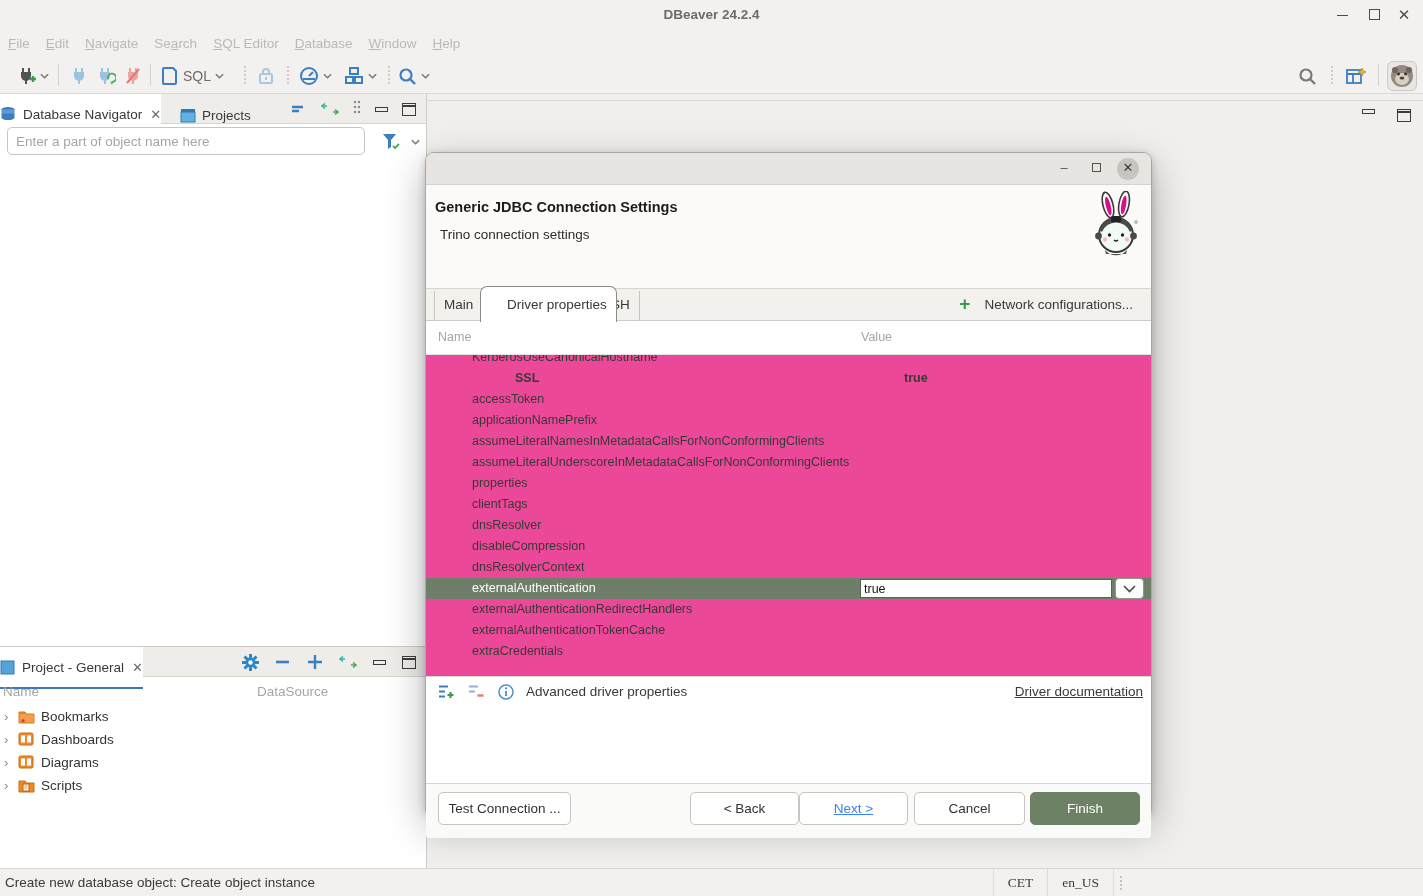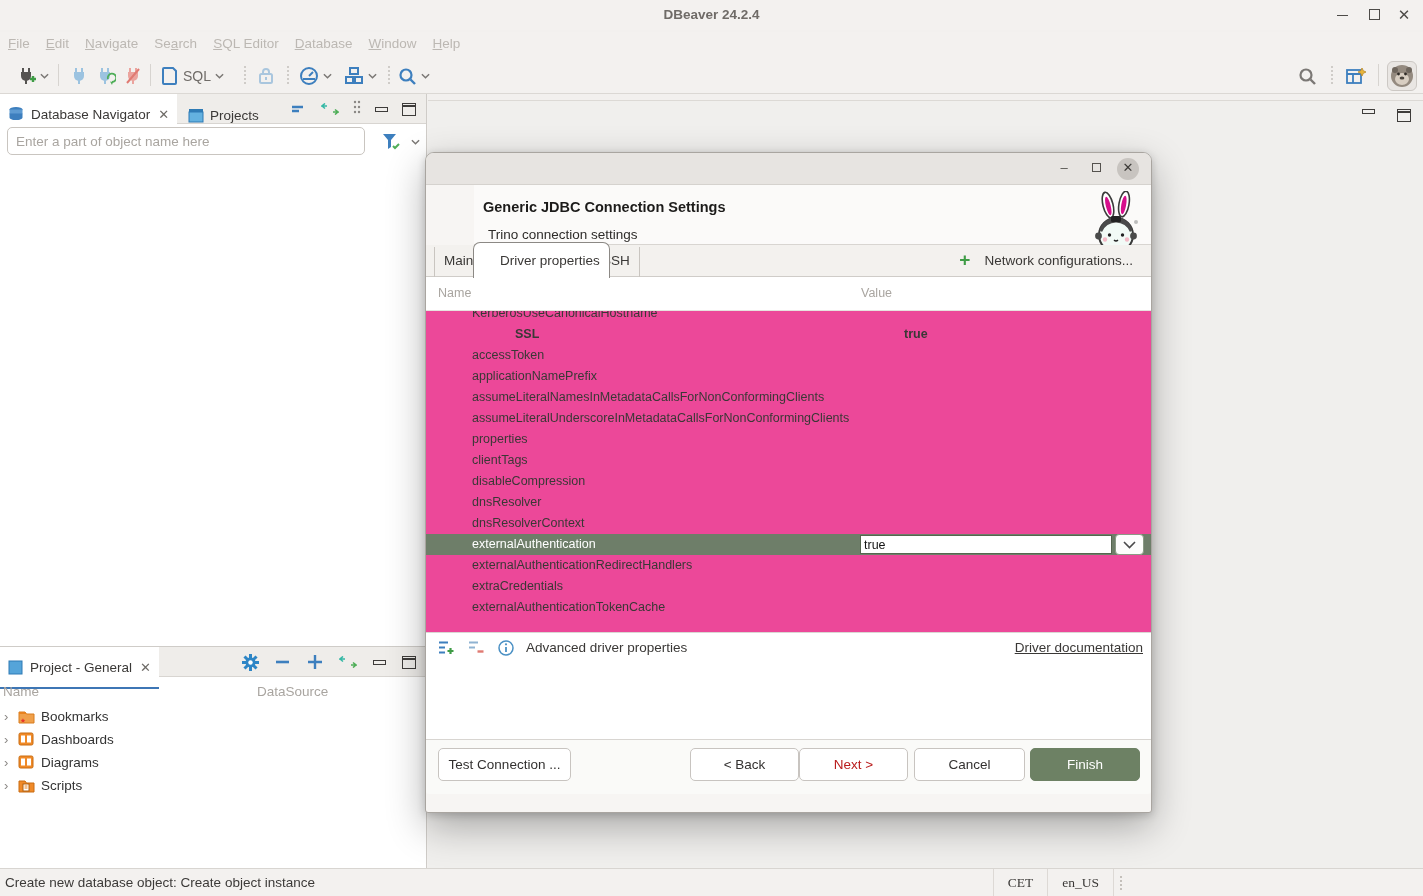--- a/index.html
+++ b/index.html
@@ -37,21 +37,21 @@
   .editor-area { position:absolute; left:428px; top:6px; right:0; bottom:0; background:#f0efed;
     border-top:1px solid #dcd9d5; }
   .editor-minmax { position:absolute; right:12px; top:8px; display:flex; gap:22px; }
   .mini-dash { width:13px; height:5px; border:1.5px solid #3e3c3a; }
   .mini-box2 { width:14px; height:13px; border:1.5px solid #3e3c3a; }
   .mini-box2:before { content:""; display:block; height:2px; background:#3e3c3a; margin-top:1px; }
 
   .left-top { position:absolute; left:0; top:0; width:427px; height:552px; background:#fff;
     border-right:1px solid #cfccc8; }
   .tabbar { position:relative; height:30px; background:#efedea; border-bottom:1px solid #d8d5d1; }
-  .ptab { position:absolute; top:0; height:42px; display:flex; align-items:center; padding:0 8px;
+  .ptab { position:absolute; top:0; height:42px; display:flex; align-items:center; padding:0 0;
     font-size:13.5px; color:#3a3836; }
   .ptab.active { background:#fff; border-bottom:2px solid #3d76b5; }
   .ptab .closex { margin-left:8px; color:#6d6a66; font-size:13px; }
   .panel-icons { position:absolute; top:0; right:0; height:30px; display:flex; align-items:center; gap:14px; padding-right:10px; }
   .filter-row { position:relative; height:34px; background:#fff; }
   .filter-input { position:absolute; left:7px; top:3px; width:358px; height:28px; border:1px solid #c9c5c0;
     border-radius:5px; font-size:13.5px; color:#3a3836; padding:0 8px; background:#fff;
     font-family:"Liberation Sans", sans-serif; }
   .filter-input::placeholder { color:#a9a5a0; }
   .filter-icons { position:absolute; right:6px; top:8px; display:flex; align-items:center; gap:6px; }
@@ -82,21 +82,21 @@
   .dlg-titlebar { position:relative; height:32px; background:#e7e4e1; border-radius:8px 8px 0 0;
     border-bottom:1px solid #d5d2ce; }
   .dlg-title { position:absolute; left:0; right:0; top:8px; text-align:center; font-size:13.5px;
     color:#8b8782; font-weight:bold; }
   .dlg-btn { position:absolute; top:5px; width:22px; height:22px; border-radius:50%; text-align:center;
     line-height:20px; font-size:13px; color:#55524e; }
   .dlg-btn.min { right:76px; } .dlg-btn.max { right:44px; }
   .dlg-btn.close { right:12px; background:#c8c4c0; color:#3d3b38; }
   .dlg-btn .sq { display:inline-block; width:9px; height:9px; border:1.5px solid #55524e; margin-top:5px; }
 
-  .dlg-header { position:relative; height:60px; background:#fbfaf9; border-bottom:1px solid #d8d5d1;margin-left:48px; }
+  .dlg-header { position:relative; height:104px; background:#fbfaf9; border-bottom:1px solid #d8d5d1; }
   .dlg-heading { position:absolute; left:9px; top:14px; font-size:14.5px; font-weight:bold; color:#1c1b1a; }
   .dlg-subheading { position:absolute; left:14px; top:42px; font-size:13.5px; color:#2e2c2a; }
   .mascot { position:absolute; right:10px; top:6px; }
 
   .dlg-tabbar { position:relative; height:32px; background:#f3f1ee; border-bottom:1px solid #cfccc8; }
   .dtab { position:absolute; top:2px; height:30px; line-height:28px; padding:0 9px; font-size:13.5px;
     color:#3a3836; border-right:1px solid #c9c5c0; }
   .dtab.first { border-left:1px solid #c9c5c0; }
   .dtab.active { background:#fff; border:1px solid #8c8985; border-bottom:none; border-radius:7px 7px 0 0;
     top:-3px; height:36px; line-height:36px; z-index:2; }
@@ -125,21 +125,21 @@
   .adv-label { margin-left:12px; font-size:13.5px; color:#3a3836; }
   .doc-link { position:absolute; right:8px; font-size:13.5px; color:#3a3836; text-decoration:underline; }
 
   .dlg-fill { height:77px; background:#fff; }
 
   .dlg-buttons { position:relative; height:55px; background:#fafaf8; border-top:1px solid #d8d5d1;
     border-radius:0 0 3px 3px; }
   .btn { position:absolute; top:8px; height:33px; background:#fff; border:1px solid #c8c4c0;
     border-radius:5px; font-size:13.5px; color:#333130; text-align:center;
     font-family:"Liberation Sans", sans-serif; line-height:31px; }
-  .btn.disabled { color:#b91c1c; }
+  .btn.disabled { color:#3b82f6;text-decoration:underline; }
   .btn.primary { background:#6d8164; border-color:#6d8164; color:#fff; }
 
   svg { display:block; }
 </style>
 </head>
 <body>
 
 <div id="app">
 
   <div class="titlebar">
@@ -468,21 +468,21 @@
         </svg>
       </div>
     </div>
 
     <div class="dlg-tabbar" id="dlg-tabs">
       <div class="netcfg">
         <span class="plus">+</span>
         <span>Network configurations...</span>
       </div>
     <div class="dtab first" style="left: 8px;">Main</div>
-        <div class="dtab active" style="left: 47px; padding-left: 26px;">Driver properties</div>
+        <div class="dtab active" style="left: 54px; padding-left: 26px;">Driver properties</div>
         <div class="dtab" style="left: 167px;">SSH</div>
       </div>
 
     <div class="dlg-colhdr">
       <span style="left:12px">Name</span>
       <span style="left:435px">Value</span>
     </div>
 
     <div class="prop-table">
       <div class="prop-rows" id="prop-rows">
@@ -505,45 +505,45 @@
           <div class="prop-row">
             <span class="prop-name">assumeLiteralUnderscoreInMetadataCallsForNonConformingClients</span>
           </div>
           <div class="prop-row">
             <span class="prop-name">properties</span>
           </div>
           <div class="prop-row">
             <span class="prop-name">clientTags</span>
           </div>
           <div class="prop-row">
+            <span class="prop-name">dnsResolver</span>
+          </div>
+          <div class="prop-row">
             <span class="prop-name">disableCompression</span>
-          </div>
-          <div class="prop-row">
-            <span class="prop-name">dnsResolver</span>
           </div>
           <div class="prop-row">
             <span class="prop-name">dnsResolverContext</span>
           </div>
           <div class="prop-row selected">
             <span class="prop-name">externalAuthentication</span>
             <input class="prop-edit" value="true" style="">
             <div class="prop-drop">
               <svg width="13" height="8" viewBox="0 0 13 8">
                 <path d="M1 1l5.5 5.5L12 1" fill="none" stroke="#4a4a4a" stroke-width="1.6"></path>
               </svg>
             </div>
           </div>
           <div class="prop-row">
             <span class="prop-name">externalAuthenticationRedirectHandlers</span>
           </div>
           <div class="prop-row">
+            <span class="prop-name">externalAuthenticationTokenCache</span>
+          </div>
+          <div class="prop-row">
             <span class="prop-name">extraCredentials</span>
-          </div>
-          <div class="prop-row">
-            <span class="prop-name">externalAuthenticationTokenCache</span>
           </div>
         </div>
     </div>
 
     <div class="prop-toolbar">
       <svg class="ico" width="18" height="15" viewBox="0 0 18 15">
         <path d="M1 2.5h9M1 7.5h6M1 12.5h6" stroke="#3d7fbe" stroke-width="2"></path>
         <path d="M12.5 8v6M9.5 11h6" stroke="#3f9c46" stroke-width="2.2"></path>
       </svg>
       <svg class="ico" width="18" height="15" viewBox="0 0 18 15">

